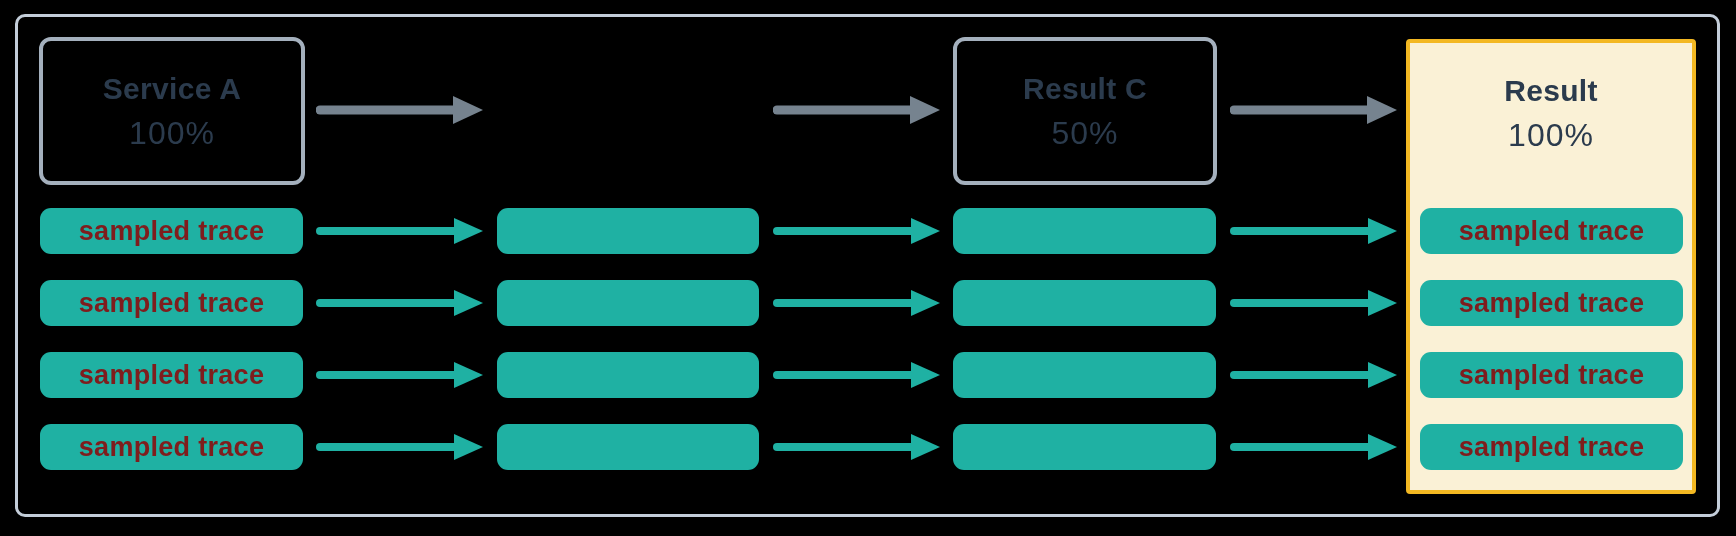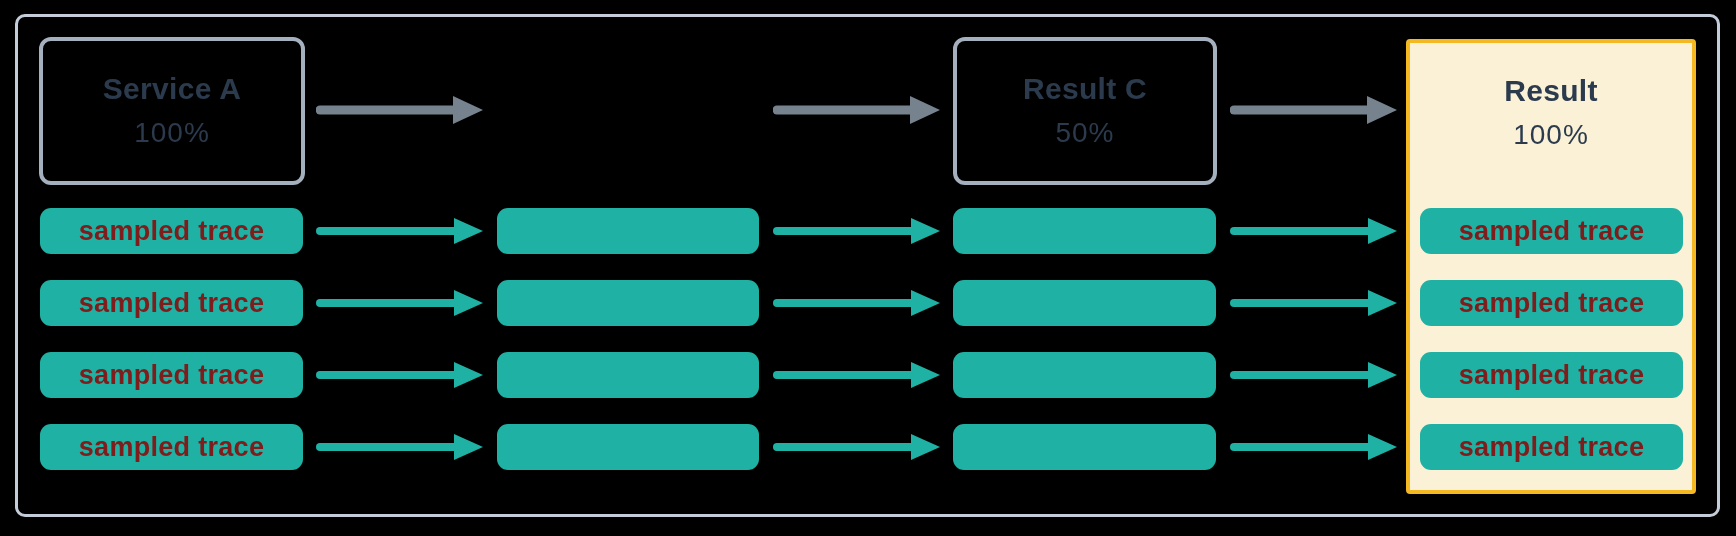--- a/index.html
+++ b/index.html
@@ -14,21 +14,21 @@
   }
   .service-box{
     position:absolute;top:37px;width:266px;height:148px;box-sizing:border-box;
     border:4px solid #A4B0BD;border-radius:12px;background:transparent;
     display:flex;flex-direction:column;align-items:center;justify-content:center;
   }
   .service-name{
     font-size:30px;font-weight:700;color:#2B3B4D;line-height:44px;letter-spacing:.3px;
   }
   .service-rate{
-    font-size:28px;font-weight:400;color:#2B3B4D;line-height:44px;letter-spacing:1px;
+    font-size:32px;font-weight:400;color:#2B3B4D;line-height:44px;letter-spacing:1px;
   }
   .result-box{
     position:absolute;left:1406px;top:39px;width:290px;height:455px;box-sizing:border-box;
     border:4px solid #F3B822;border-radius:4px;background:#FAF1D6;
     display:flex;flex-direction:column;align-items:center;padding-top:26px;
   }
   .pill{
     position:absolute;height:46px;border-radius:11px;background:#1FB1A3;
     display:flex;align-items:center;justify-content:center;
     color:#7f1d1d;font-size:27px;font-weight:700;letter-spacing:.3px;

